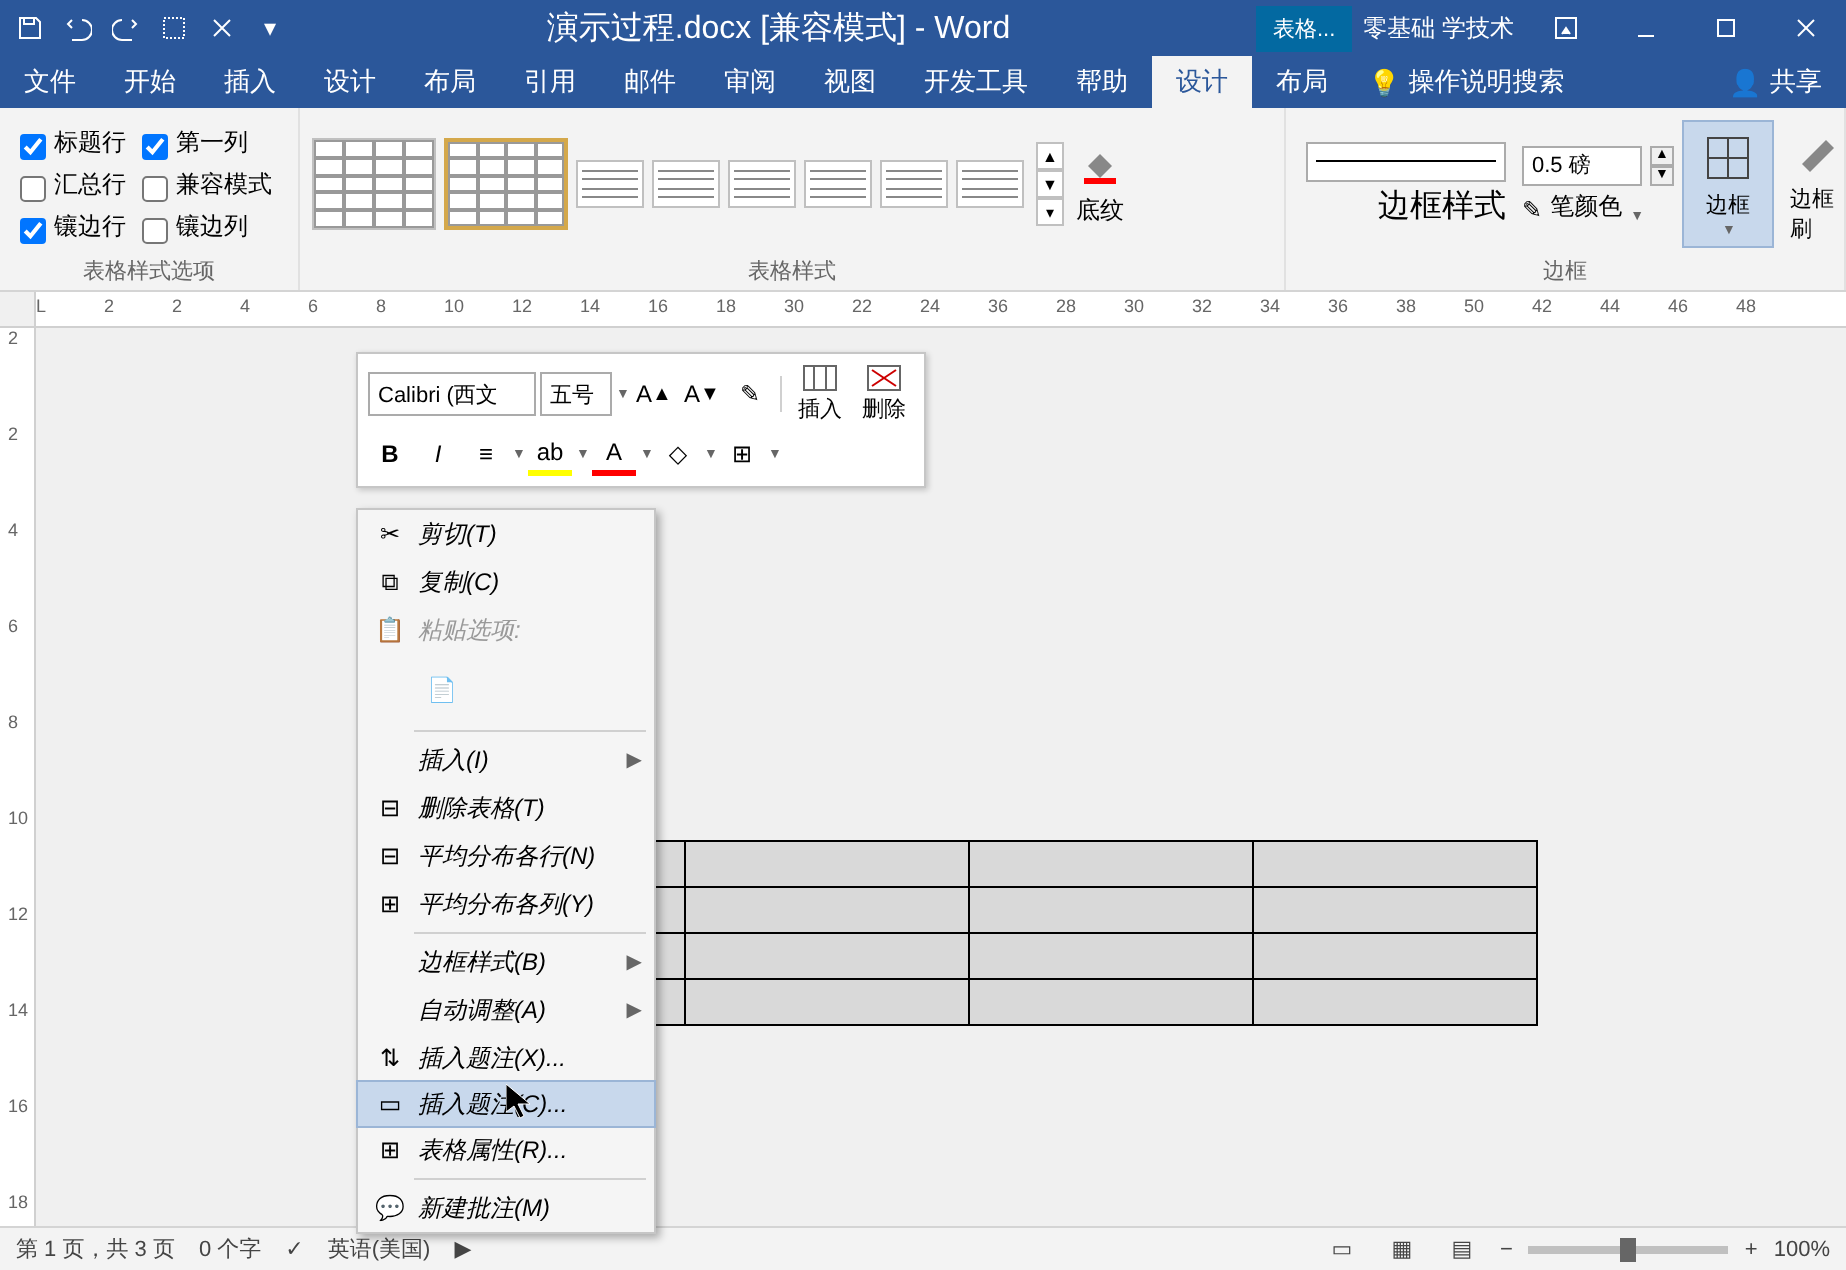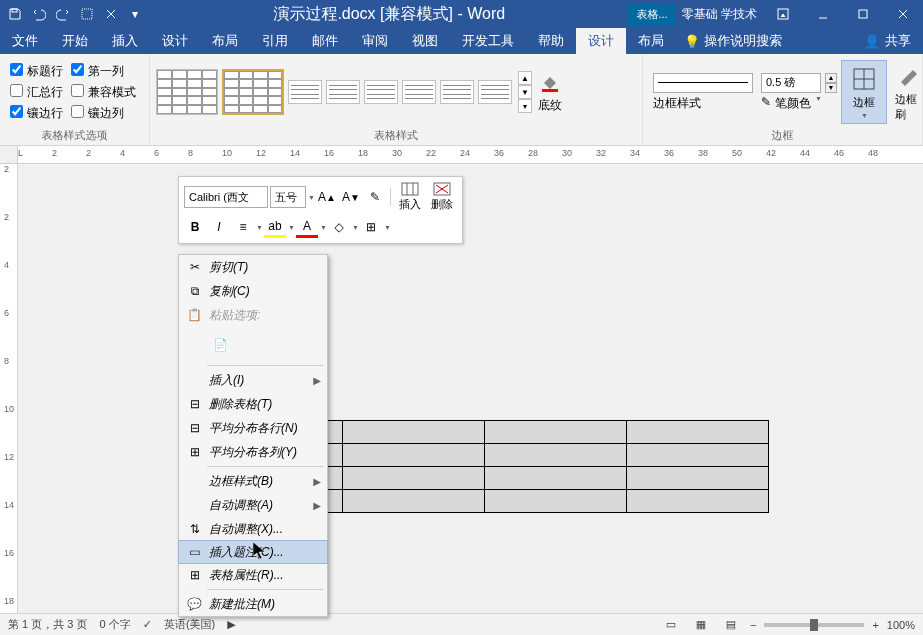--- a/index.html
+++ b/index.html
@@ -22,34 +22,34 @@
 .menutab { padding: 4px 12px; display: flex; align-items: center; cursor: pointer; }
 .menutab.active { background: #f3f3f3; color: #2b579a; }
 .tell-me { flex: 1; display: flex; align-items: center; gap: 4px; padding-left: 8px; }
 .share { padding: 0 12px; display: flex; align-items: center; gap: 4px; }
 
 
 .ribbon { height: 92px; background: #f3f3f3; border-bottom: 1px solid #d4d4d4; display: flex; }
 .ribbon-group { border-right: 1px solid #e1e1e1; padding: 4px 6px 2px; display: flex; flex-direction: column; }
 .ribbon-group-content { flex: 1; display: flex; align-items: center; }
 .ribbon-group-label { text-align: center; font-size: 11px; color: #666; padding-top: 2px; }
-.checkbox-row { display: flex; align-items: flex-start; gap: 4px; font-size: 12px; padding: 2px 4px; }
+.checkbox-row { display: flex; align-items: flex-end; gap: 4px; font-size: 12px; padding: 2px 4px; }
 .checkbox-row input { margin: 0; }
 .style-gallery { display: flex; gap: 4px; align-items: center; }
 .style-thumb { width: 34px; height: 24px; border: 1px solid #c0c0c0; background: #fff; display: flex; flex-direction: column; justify-content: space-around; padding: 2px; }
 .style-thumb-wide { width: 62px; height: 46px; border: 1px solid #c0c0c0; background: #fff; }
 .style-thumb-wide.selected { border: 2px solid #d4a84b; }
 .style-thumb .l { height: 1px; background: #888; }
 .style-thumb-wide .cell-grid { display: grid; grid-template-columns: repeat(4,1fr); grid-template-rows: repeat(5,1fr); height: 100%; }
 .style-thumb-wide .cell-grid div { border: 1px solid #999; }
 .scroll-buttons { display: flex; flex-direction: column; margin-left: 2px; }
 .scroll-btn { width: 14px; height: 14px; border: 1px solid #c0c0c0; background: #fff; font-size: 8px; display: flex; align-items: center; justify-content: center; }
 .shading-btn { display: flex; flex-direction: column; align-items: center; padding: 2px 6px; gap: 2px; text-align: right; }
 .border-group { display: flex; flex-direction: column; gap: 2px; padding: 2px 4px; }
-.border-row { display: flex; align-items: flex-start; gap: 4px; font-size: 12px; }
+.border-row { display: flex; align-items: flex-end; gap: 4px; font-size: 12px; }
 .border-dropdown { width: 100px; height: 20px; border: 1px solid #ababab; background: #fff; display: flex; align-items: center; padding: 0 4px; }
 .weight-input { width: 60px; height: 20px; border: 1px solid #ababab; background: #fff; padding: 0 4px; font-size: 11px; }
 .spinner { display: flex; flex-direction: column; }
 .spin { width: 12px; height: 10px; border: 1px solid #ababab; background: #f0f0f0; font-size: 7px; display: flex; align-items: center; justify-content: center; }
 .big-btn { display: flex; flex-direction: column; align-items: center; padding: 4px 8px; gap: 2px; font-size: 11px; }
 .big-btn.active { background: #c8d8ec; border: 1px solid #9bb5d6; }
 
 
 .ruler-area { display: flex; height: 18px; background: #fff; }
 .ruler-corner { width: 18px; background: #f0f0f0; border-right: 1px solid #d0d0d0; border-bottom: 1px solid #d0d0d0; }
@@ -326,21 +326,21 @@
     </div>
     <div class="ribbon-group-label">表格样式</div>
   </div>
 
   <div class="ribbon-group" style="width:280px">
     <div class="ribbon-group-content">
       <div class="border-group">
         <div class="border-dropdown">
             <div style="width:100%;height:1px;background:#000"></div>
           </div>
-        <div style="font-size:12px;text-align:left">边框样式</div>
+        <div style="font-size:16px;text-align:right">边框样式</div>
       </div>
       <div class="border-group">
         <div class="border-row">
           <input class="weight-input" value="0.5 磅" style="">
           <div class="spinner">
               <div class="spin">▲</div>
               <div class="spin">▼</div>
             </div>
         </div>
         <div class="border-row">
@@ -531,21 +531,21 @@
       <span class="ctx-label">边框样式(B)</span>
       <span class="ctx-arrow">▶</span>
     </div>
   <div class="ctx-item">
       <span class="ctx-icon"></span>
       <span class="ctx-label">自动调整(A)</span>
       <span class="ctx-arrow">▶</span>
     </div>
   <div class="ctx-item">
       <span class="ctx-icon">⇅</span>
-      <span class="ctx-label">自动调整(X)...</span>
+      <span class="ctx-label">插入题注(X)...</span>
     </div>
   <div class="ctx-item hover">
       <span class="ctx-icon">▭</span>
       <span class="ctx-label">插入题注(C)...</span>
     </div>
   <div class="ctx-item">
       <span class="ctx-icon">⊞</span>
       <span class="ctx-label">表格属性(R)...</span>
     </div>
   <div class="ctx-sep"></div>

